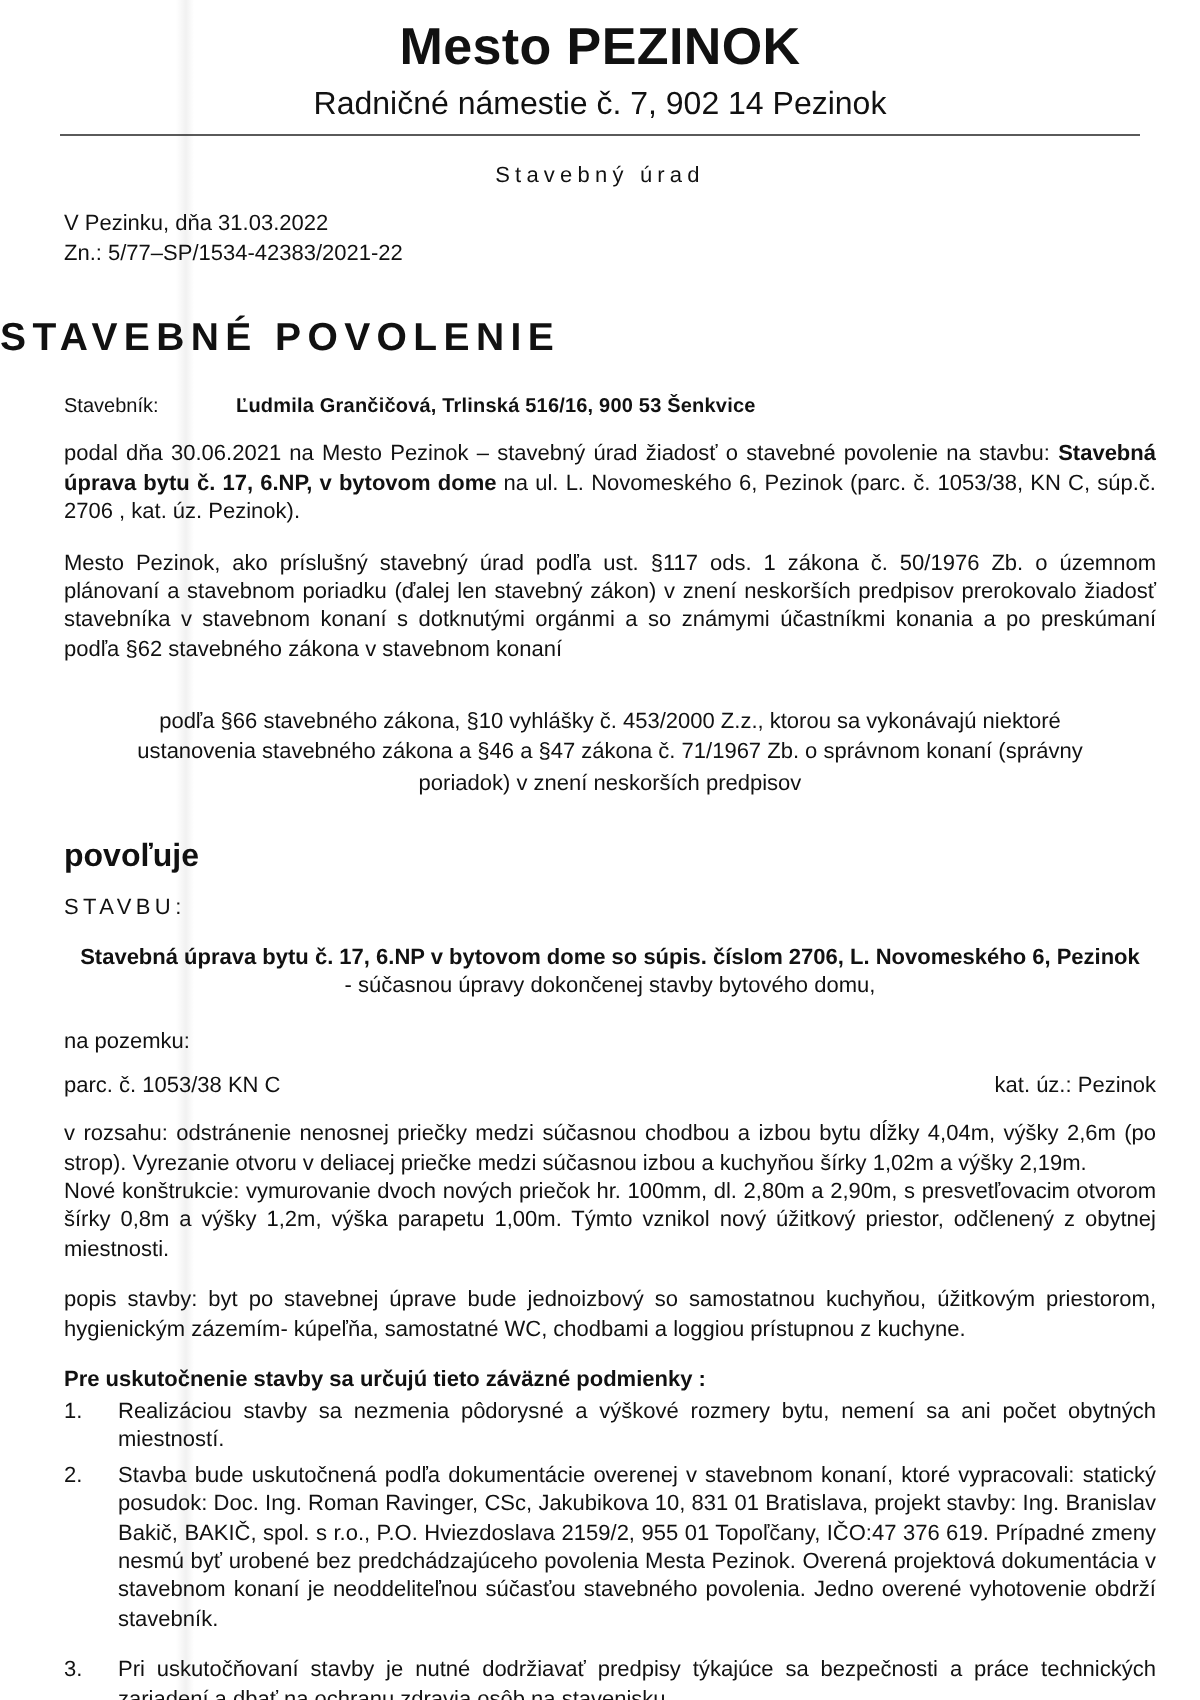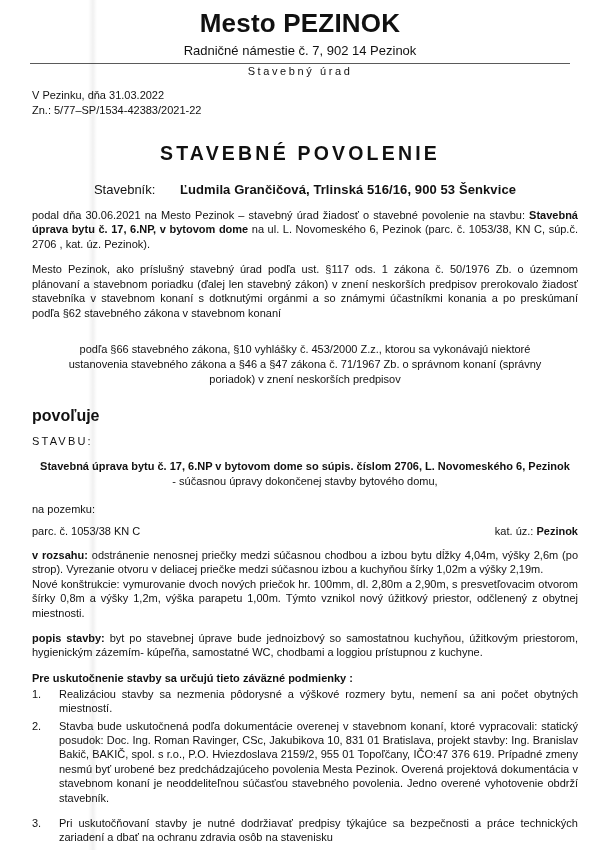--- a/index.html
+++ b/index.html
@@ -48,71 +48,70 @@
     padding-top: 9px;
   }
   .org-name {
     font-size: 26px;
     font-weight: bold;
     letter-spacing: 0.2px;
     line-height: 1.08;
     margin: 0;
   }
   .org-address {
-    font-size: 13px;
+    font-size: 16px;
     font-weight: normal;
     margin: 7px 0 0 0;
     line-height: 1.1;
   }
   .rule {
     width: 540px;
     height: 1px;
     background: #5a5a5a;
     margin: 5px auto 0 auto;
   }
   .dept {
     font-size: 11px;
     letter-spacing: 2.6px;
-    margin: 1px 0 0 0;
+    margin: 14px 0 0 0;
     text-align: center;
   }
 
   
   .meta {
     margin: 11px 0 0 32px;
     font-size: 11px;
     line-height: 1.35;
   }
   .meta div { white-space: nowrap; }
 
   
   .doc-title {
-    text-align: center;
+    text-align: left;
     font-size: 19.5px;
     font-weight: bold;
     letter-spacing: 3.2px;
     margin: 24px 0 0 0;
   }
 
   
   .body-wrap {
     margin: 0 22px 0 32px;
   }
   p.para {
     font-size: 11px;
     line-height: 1.31;
     text-align: justify;
     margin: 11px 0 0 0;
   }
   .applicant-row {
     display: flex;
     align-items: baseline;
     margin: 17px 0 0 0;
-    font-size: 13px;
-    justify-content: center;
+    font-size: 10px;
   }
   .applicant-label {
     width: 86px;
     flex: 0 0 86px;
     font-weight: normal;
   }
   .applicant-value {
     font-weight: bold;
     letter-spacing: 0.1px;
   }
@@ -150,23 +149,23 @@
     margin: 14px 0 0 0;
   }
 
   .parcel-row {
     display: flex;
     justify-content: space-between;
     align-items: baseline;
     font-size: 11px;
     margin: 10px 0 0 0;
   }
-  .parcel-right b { font-weight: bold; }
-
-  .lead-bold { font-weight: bold; }
+  .parcel-right b { font-weight: normal; }
+
+  .lead-bold { font-weight: normal; }
 
   .section-heading {
     font-size: 11px;
     font-weight: bold;
     margin: 12px 0 0 0;
   }
 
   ol.conditions {
     list-style: none;
     margin: 2px 0 0 0;

